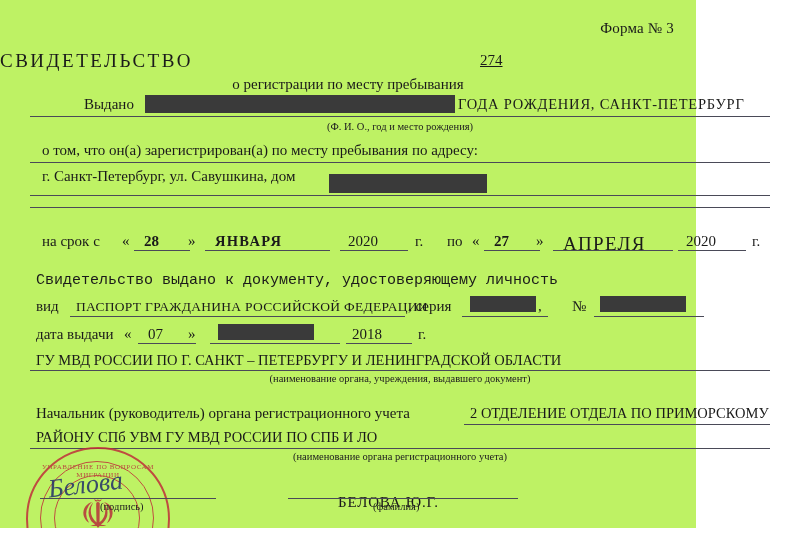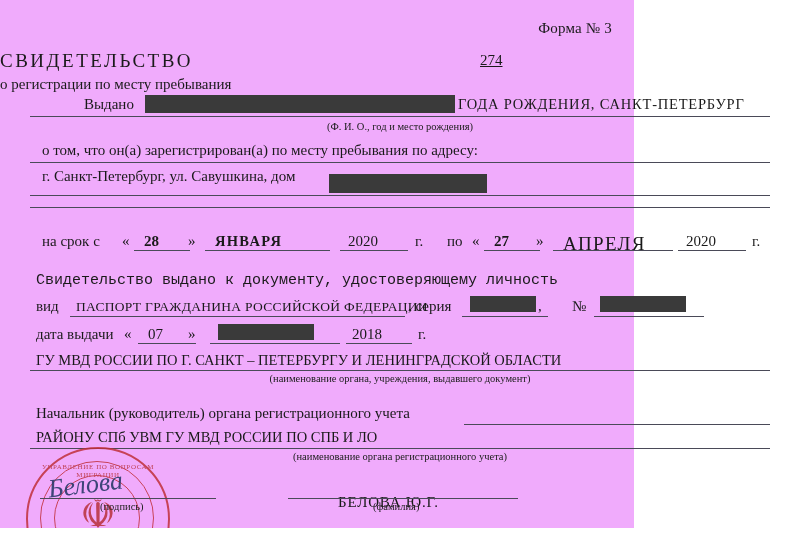--- a/index.html
+++ b/index.html
@@ -10,23 +10,23 @@
     width: 800px;
     height: 536px;
     background: #ffffff;
     font-family: "Liberation Serif", serif;
     color: #1a1a1a;
     overflow: hidden;
     position: relative;
   }
   .page {
     position: relative;
-    width: 634px;
+    width: 696px;
     height: 536px;
-    background: #f0abfc;
+    background: #bef264;
   }
   .form-no {
     position: absolute;
     top: 20px;
     right: 22px;
     font-size: 15px;
     font-family: "Liberation Serif", serif;
     letter-spacing: 0.2px;
   }
   .title {
@@ -47,21 +47,21 @@
     top: 52px;
     left: 480px;
     font-size: 15px;
     text-decoration: underline;
   }
   .subtitle {
     position: absolute;
     top: 76px;
     left: 0;
     width: 100%;
-    text-align: left;
+    text-align: center;
     font-size: 15px;
   }
   .line {
     position: absolute;
     border-bottom: 1px solid #4a4a58;
   }
   .txt {
     position: absolute;
     font-size: 15px;
     font-family: "Liberation Serif", serif;
@@ -227,20 +227,21 @@
   <div class="line" style="left:210px; top:343px; width:130px;"></div>
   <div class="txt" style="left:352px; top:326px;">2018</div>
   <div class="line" style="left:346px; top:343px; width:66px;"></div>
   <div class="txt" style="left:418px; top:326px;">г.</div>
 
   <div class="txt" style="left:36px; top:352px; font-size:14.5px;">ГУ  МВД  РОССИИ  ПО  Г. САНКТ – ПЕТЕРБУРГУ  И  ЛЕНИНГРАДСКОЙ ОБЛАСТИ</div>
   <div class="line" style="left:30px; top:370px; width:740px;"></div>
   <div class="txt-sm" style="left:0; top:373px; width:800px; text-align:center;">(наименование органа, учреждения, выдавшего документ)</div>
 
   <div class="txt" style="left:36px; top:405px;">Начальник (руководитель) органа регистрационного учета</div>
+  <div class="txt" style="left:470px; top:405px; font-size:14.5px;">2 ОТДЕЛЕНИЕ ОТДЕЛА  ПО ПРИМОРСКОМУ</div>
   <div class="line" style="left:464px; top:424px; width:306px;"></div>
   <div class="txt" style="left:36px; top:429px; font-size:14.5px;">РАЙОНУ СПб УВМ  ГУ  МВД  РОССИИ  ПО СПБ  И  ЛО</div>
   <div class="line" style="left:30px; top:448px; width:740px;"></div>
   <div class="txt-sm" style="left:0; top:451px; width:800px; text-align:center;">(наименование органа регистрационного учета)</div>
 
   <div class="stamp">
     <div class="stamp-inner"></div>
     <div class="stamp-inner2"></div>
     <div class="stamp-text-top">УПРАВЛЕНИЕ ПО ВОПРОСАМ МИГРАЦИИ</div>
     <div class="stamp-eagle">☫</div>

